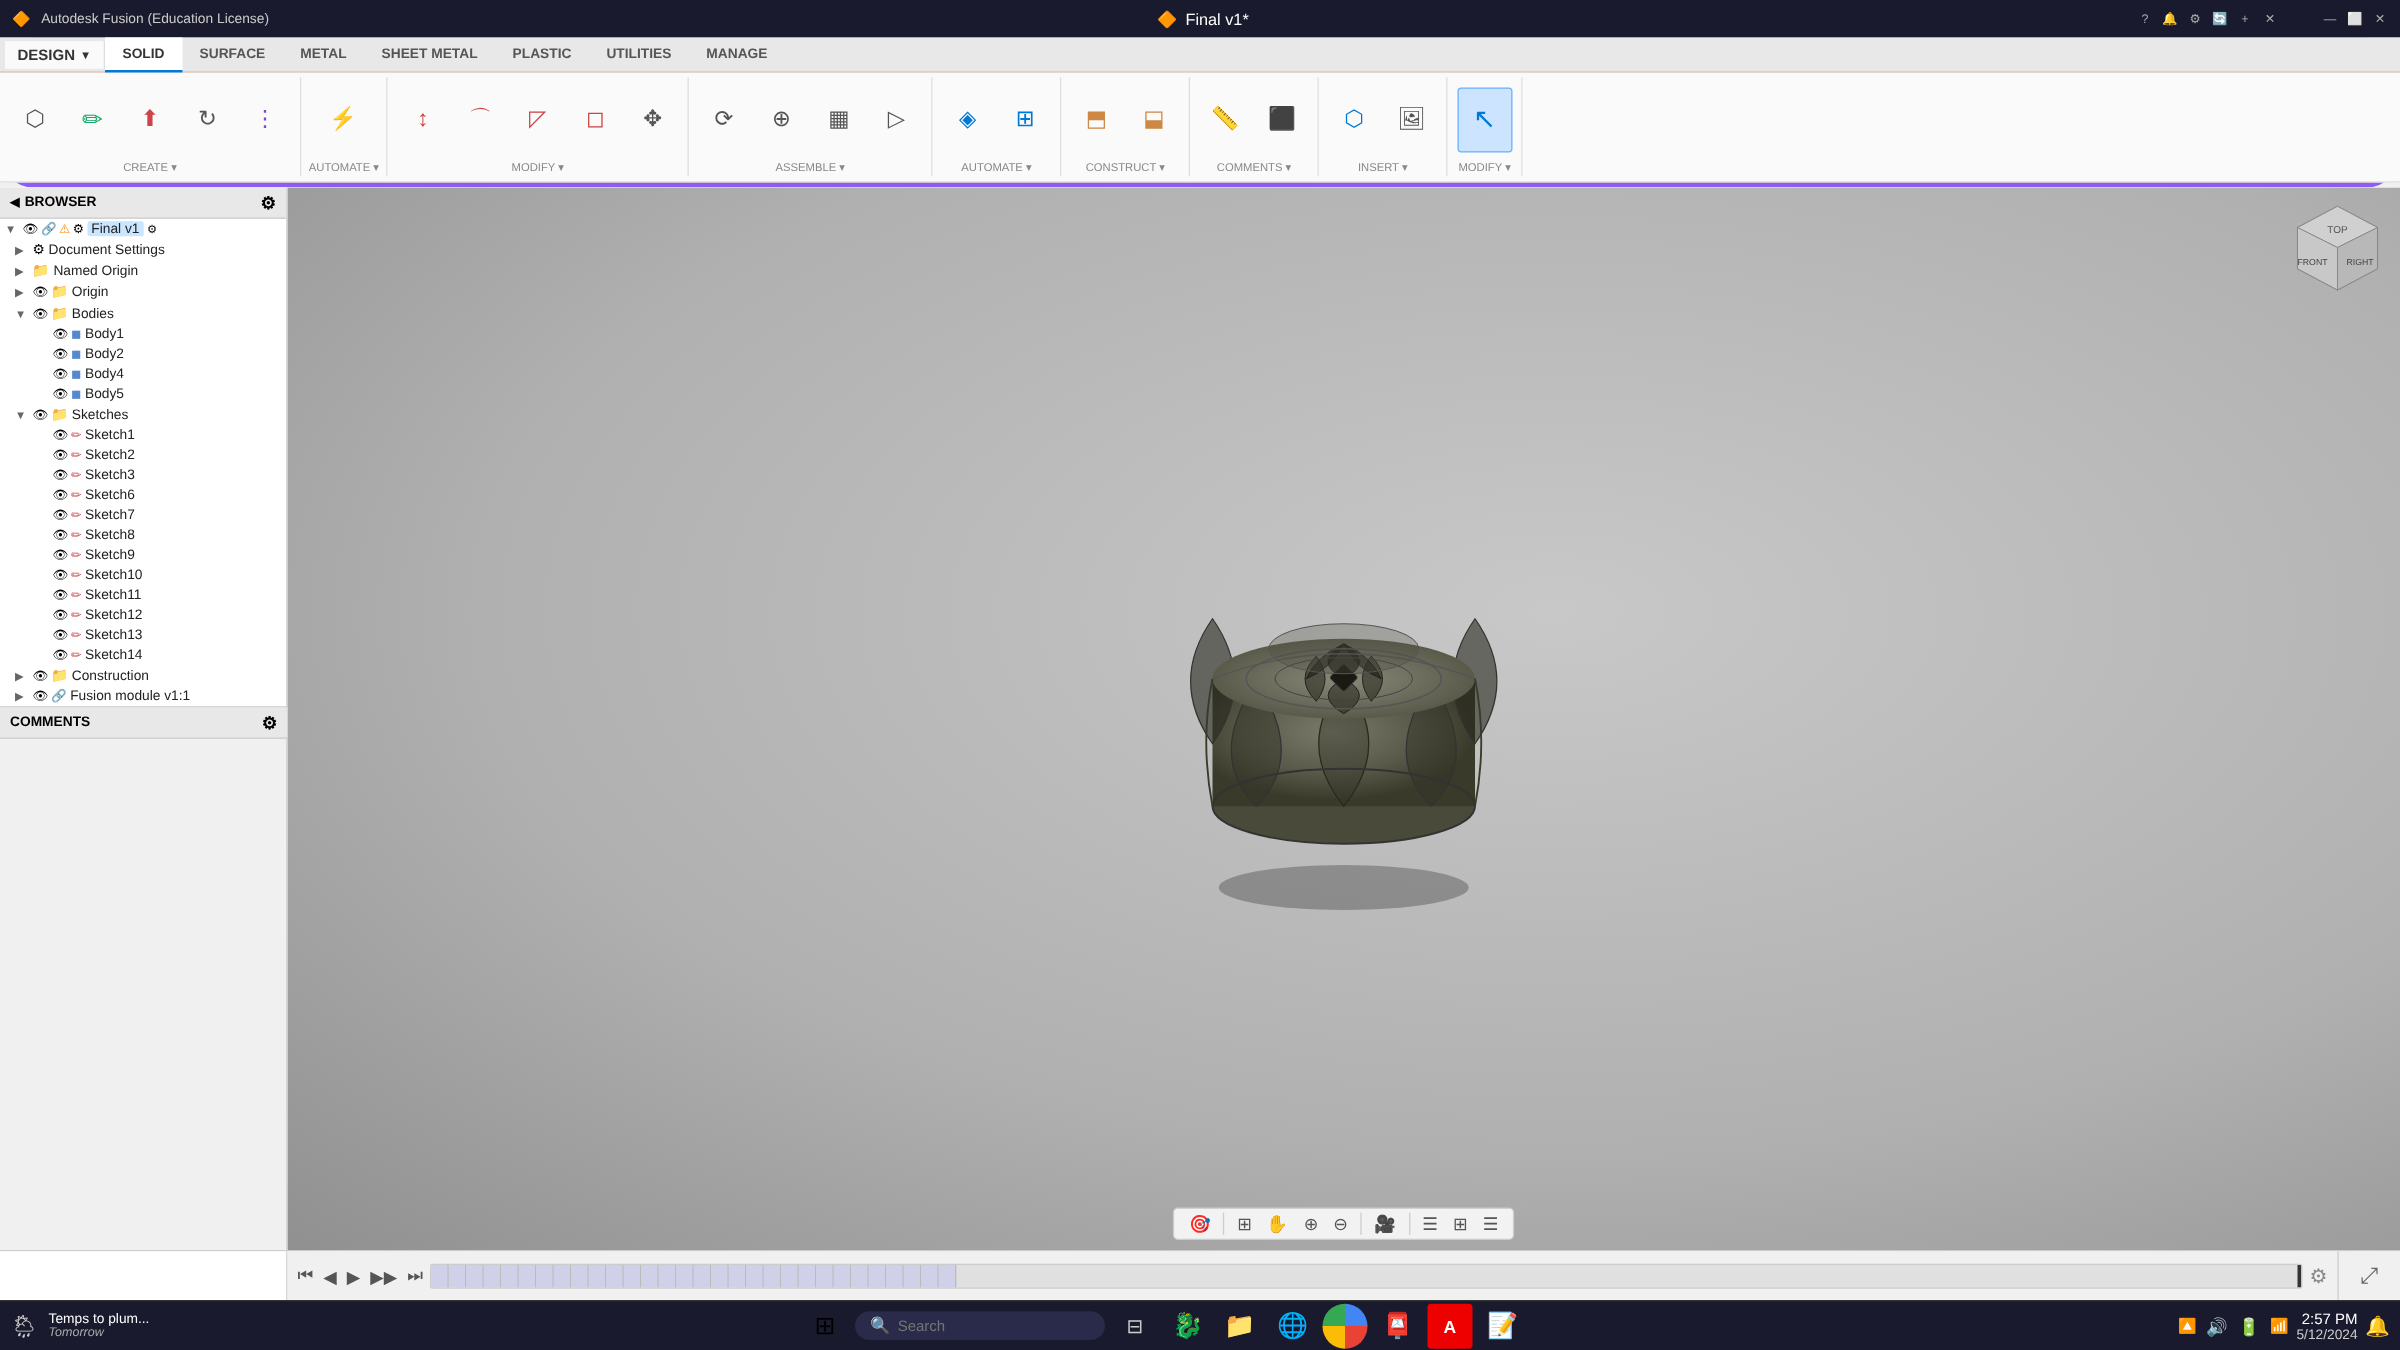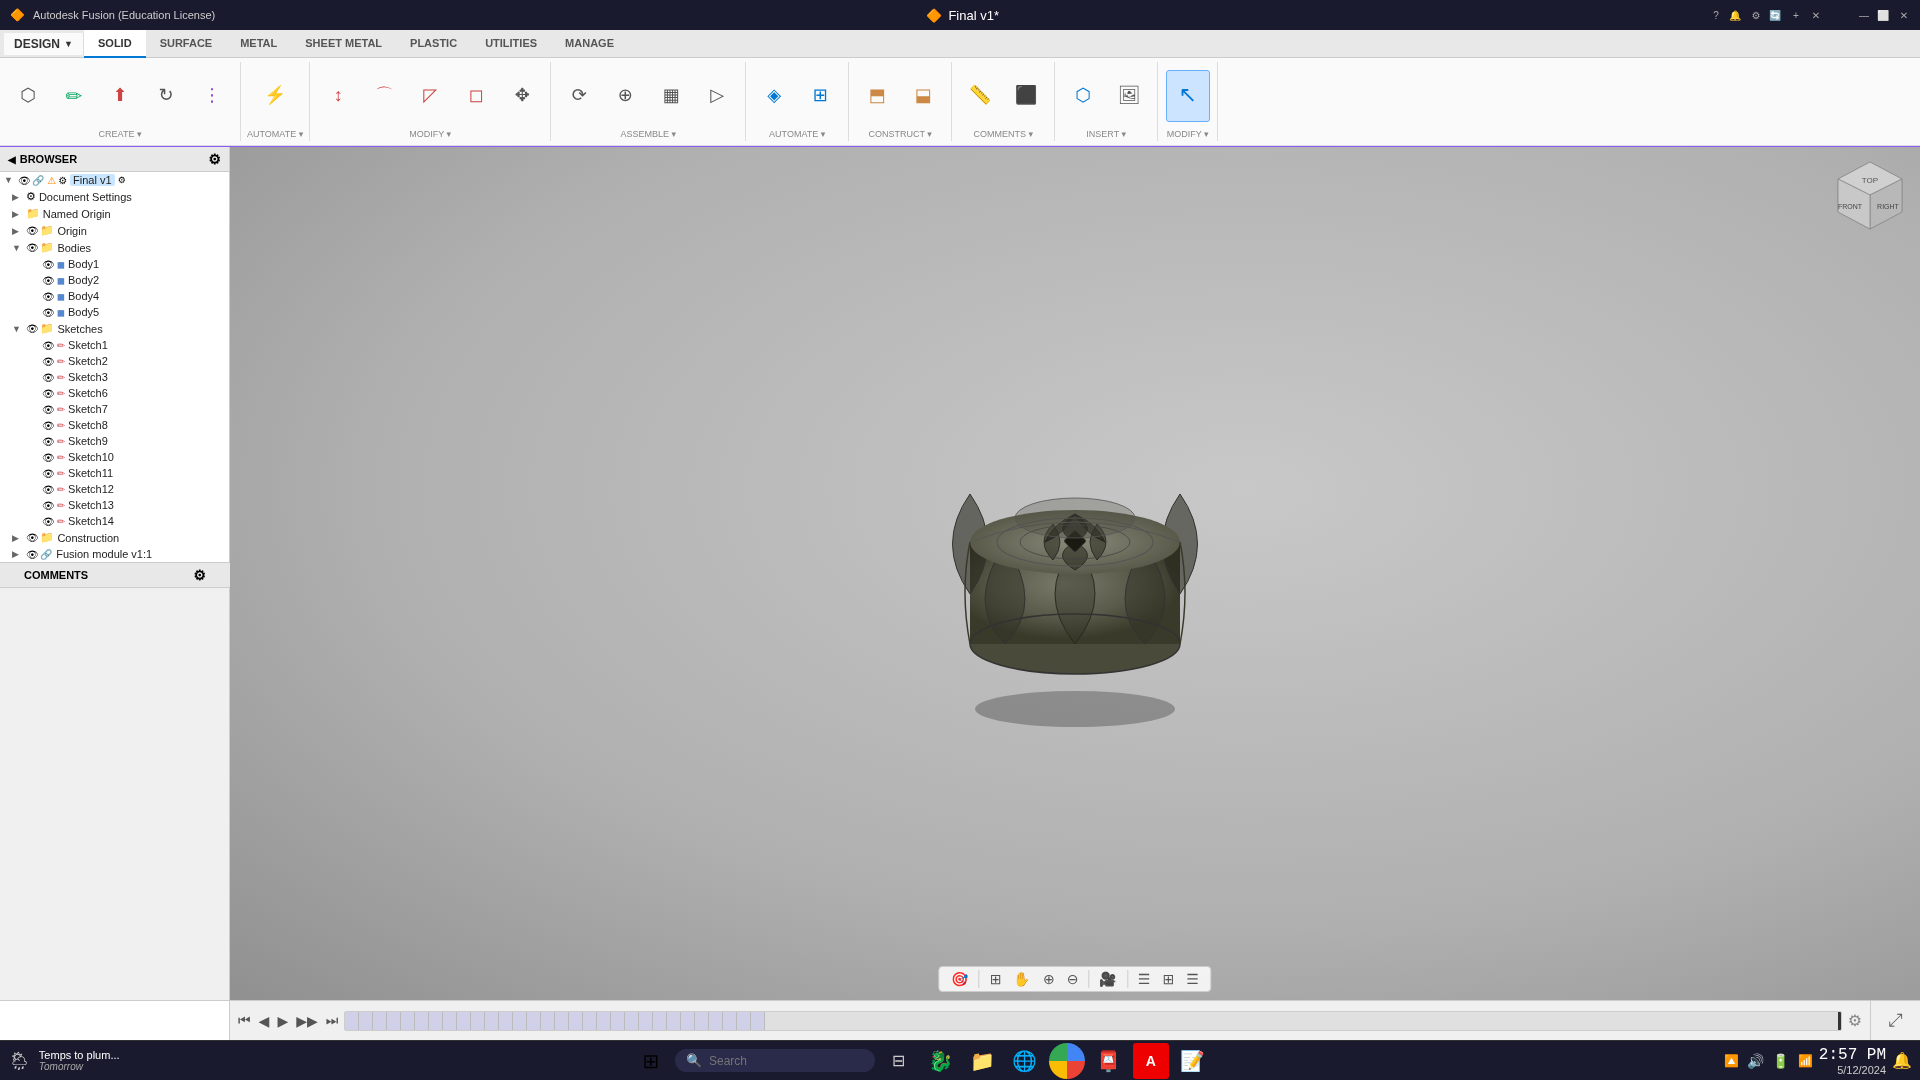--- a/index.html
+++ b/index.html
@@ -10,21 +10,21 @@
       width: 100%; height: 30px; background: #1a1a2e;
       display: flex; align-items: center; justify-content: space-between;
       padding: 0 10px; color: #ccc;
     }
     #titlebar .title-left { display: flex; align-items: center; gap: 8px; font-size: 12px; }
     #titlebar .title-center { display: flex; align-items: center; gap: 6px; font-size: 13px; color: #fff; }
     #titlebar .title-right { display: flex; align-items: center; gap: 8px; }
     #titlebar .win-btn { width: 12px; height: 12px; display: inline-flex; align-items: center; justify-content: center; font-size: 10px; cursor: pointer; color: #aaa; }
 
     
-    #ribbon { width: 100%; background: #c2410c; border-bottom: 1px solid #8b5cf6; }
+    #ribbon { width: 100%; background: #c2410c; border-bottom: 4px solid #8b5cf6; border-radius: 27px; }
 
     
     #tab-bar {
       display: flex; align-items: center; height: 28px;
       background: #e8e8e8; border-bottom: 1px solid #ccc; padding: 0 4px;
     }
     .ribbon-tab {
       padding: 4px 14px; font-size: 11px; font-weight: 600; cursor: pointer;
       color: #555; border-bottom: 2px solid transparent; height: 28px;
       display: flex; align-items: center;
@@ -104,21 +104,21 @@
     .vbt-btn { font-size: 14px; cursor: pointer; padding: 2px 4px; color: #555; }
     .vbt-sep { width: 1px; height: 18px; background: #ccc; margin: 0 2px; }
 
     
     #comments-panel {
       width: 230px; background: #fff; border-top: 1px solid #ccc;
       display: flex; flex-direction: column;
     }
     #comments-header {
       display: flex; align-items: center; justify-content: space-between;
-      padding: 4px 24px; background: #e8e8e8; border-bottom: 1px solid #ccc; font-size: 11px; font-weight: 700;
+      padding: 4px 8px; background: #e8e8e8; border-bottom: 1px solid #ccc; font-size: 11px; font-weight: 700;
     }
 
     
     #bottom-area {
       display: flex; flex-direction: row; height: 40px; border-top: 1px solid #ccc;
     }
     #left-bottom { width: 230px; border-right: 1px solid #ccc; background: #fff; display: flex; align-items: center; padding: 0 8px; }
     #timeline-area { flex: 1; background: #f0f0f0; display: flex; align-items: center; padding: 0 6px; gap: 4px; overflow: hidden; }
     .timeline-btn { font-size: 14px; cursor: pointer; color: #555; padding: 2px; }
     .timeline-track { flex: 1; height: 20px; background: #e0e0e0; border: 1px solid #ccc; border-radius: 2px; overflow: hidden; display: flex; }
@@ -721,18 +721,18 @@
   </div>
 
   <div id="taskbar-right">
     <div class="notif-icons">
       <span style="font-size:12px;color:#ccc;cursor:pointer;">🔼</span>
       <span style="font-size:14px;color:#ccc;cursor:pointer;">🔊</span>
       <span style="font-size:14px;color:#ccc;cursor:pointer;">🔋</span>
       <span style="font-size:12px;color:#ccc;cursor:pointer;">📶</span>
     </div>
     <div style="display:flex;flex-direction:column;align-items:flex-end;cursor:pointer;">
-      <span style="color:#fff;font-size:16px;font-family:Liberation Mono, monospace;">2:57 PM</span>
+      <span style="color:#fff;font-size:12px;">2:57 PM</span>
       <span style="color:#ccc;font-size:11px;">5/12/2024</span>
     </div>
     <span style="font-size:16px;color:#ccc;cursor:pointer;">🔔</span>
   </div>
 </div>
 
 </body></html>

